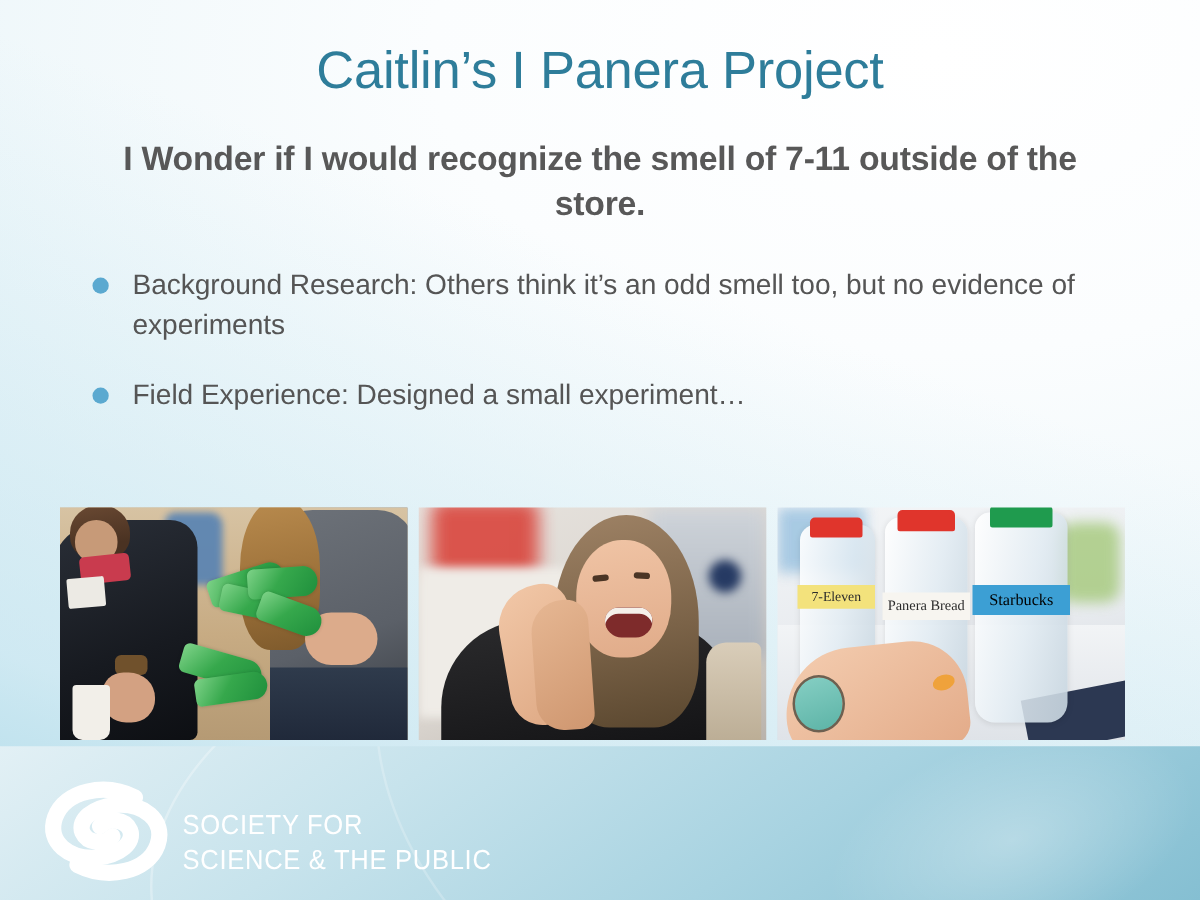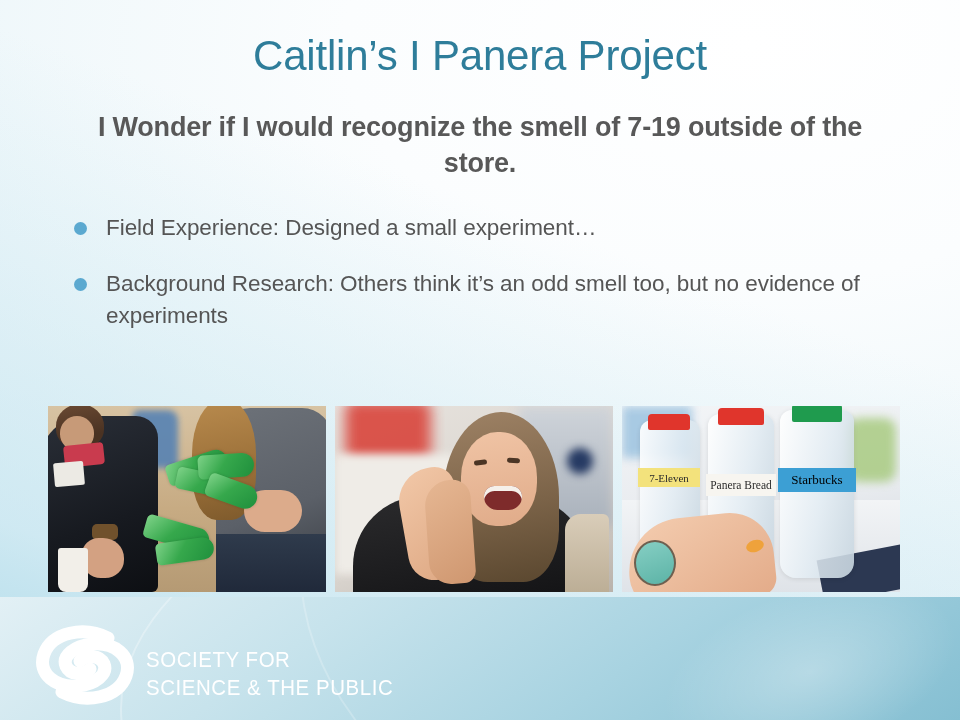--- a/index.html
+++ b/index.html
@@ -370,32 +370,32 @@
 </style>
 </head>
 <body>
 
 <div class="slide">
 
   <div class="bg-wash"></div>
 
   <div class="title">Caitlin’s I Panera Project</div>
 
-  <div class="subtitle">I Wonder if I would recognize the smell of 7-19 outside of the store.</div>
+  <div class="subtitle">I Wonder if I would recognize the smell of 7-11 outside of the store.</div>
 
   <div class="bullets">
+
+    <div class="bullet-row">
+      <span class="bullet-dot"></span>
+      <span>Background Research: Others think it’s an odd smell too, but no evidence of experiments</span>
+    </div>
 
     <div class="bullet-row">
       <span class="bullet-dot"></span>
       <span>Field Experience: Designed a small experiment…</span>
-    </div>
-
-    <div class="bullet-row">
-      <span class="bullet-dot"></span>
-      <span>Background Research: Others think it’s an odd smell too, but no evidence of experiments</span>
     </div>
 
   </div>
 
   <div class="photo-strip">
 
     <div class="photo p1">
       <div class="wall"></div>
       <div class="blue-chair"></div>
       <div class="person-dark"></div>

